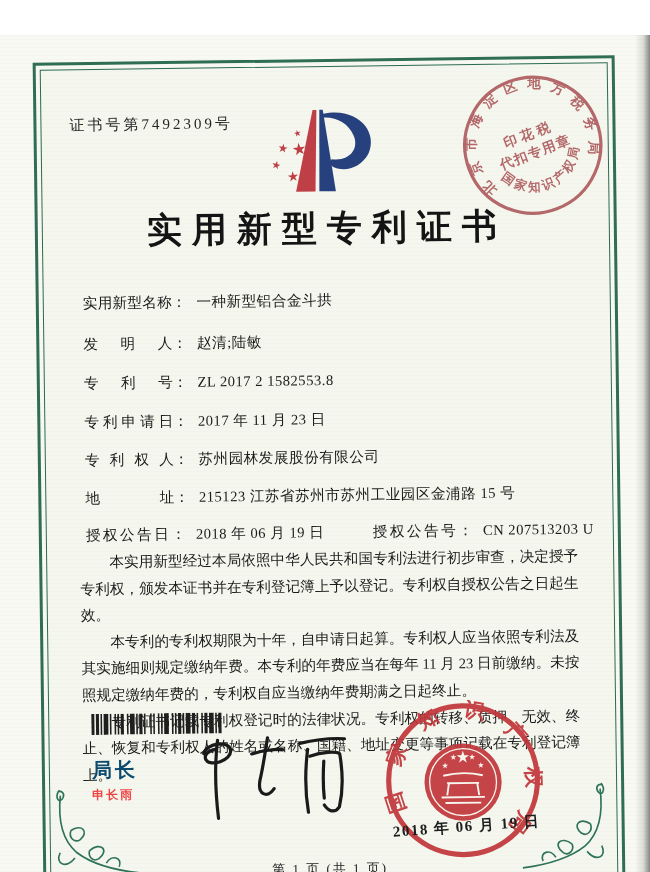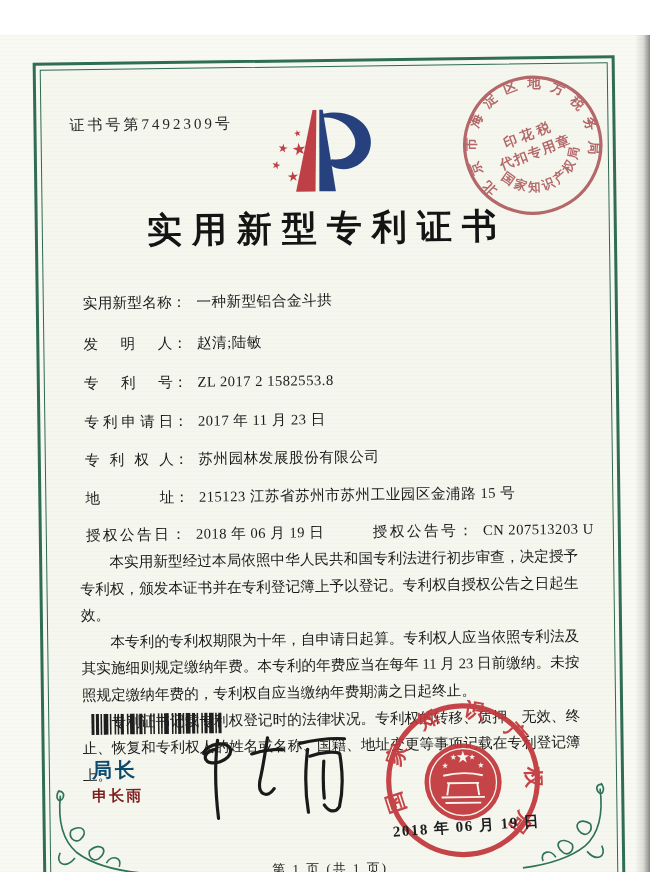--- a/index.html
+++ b/index.html
@@ -41,21 +41,21 @@
   .row-address{top:451px;}
   .row-grant{top:488px;}
   .grant-no{position:absolute;left:287px;top:0;}
   .body-text{
     position:absolute;left:79px;top:511px;width:498px;
     font-size:14.6px;line-height:26.6px;text-align:justify;color:#1b1b1b;
   }
   .body-text p{margin:0;text-indent:2em;}
   .barcode{position:absolute;left:88px;top:676px;width:164px;height:21px;}
   .officer-title{position:absolute;left:88px;top:719px;font-family:"Liberation Sans","DejaVu Sans",sans-serif;font-size:20px;font-weight:600;letter-spacing:3px;color:#0c4a6e;}
-  .officer-name{position:absolute;left:88px;top:749px;font-family:"Liberation Sans","DejaVu Sans",sans-serif;font-size:15px;font-weight:600;letter-spacing:2px;color:#7f1d1d;}
+  .officer-name{position:absolute;left:88px;top:749px;font-family:"Liberation Sans","DejaVu Sans",sans-serif;font-size:12px;font-weight:600;letter-spacing:2px;color:#ef4444;}
   .signature{position:absolute;left:178px;top:692px;width:176px;height:96px;}
   .seal{position:absolute;left:379px;top:667px;width:160px;height:160px;opacity:0.93;}
   .seal-date{
     position:absolute;left:388px;top:784px;font-size:15px;font-weight:bold;
     letter-spacing:1.5px;color:#1d1d1d;transform:rotate(-3.5deg);white-space:nowrap;
   }
   .flourish{position:absolute;width:92px;height:92px;}
   .flourish.left{left:46px;top:748px;}
   .flourish.right{left:514px;top:748px;transform:scaleX(-1);}
   .footer{position:absolute;left:0;right:0;top:825px;text-align:center;font-size:13px;letter-spacing:2px;color:#222;}

